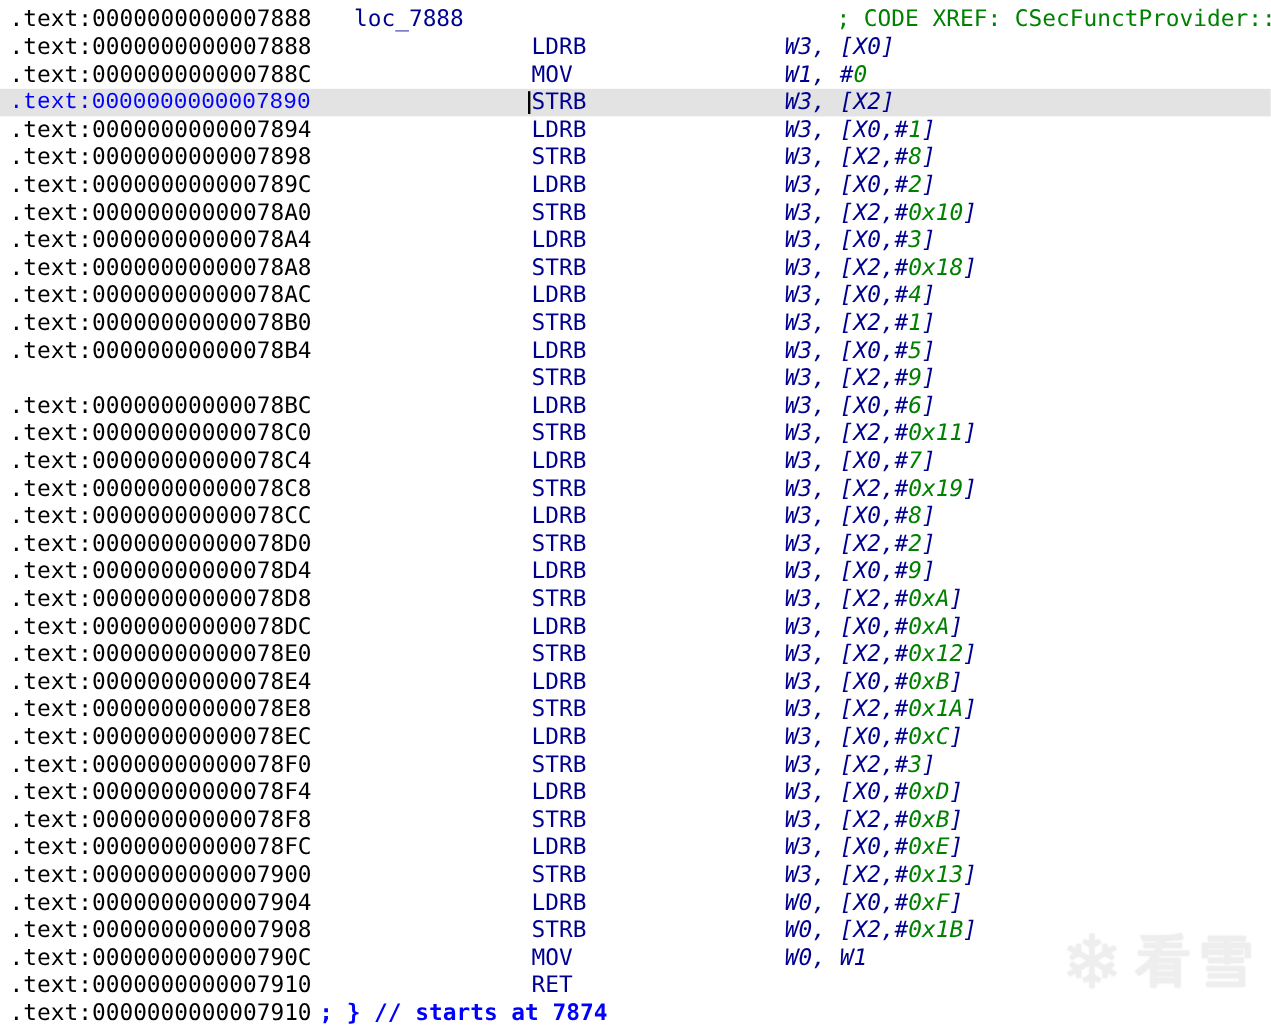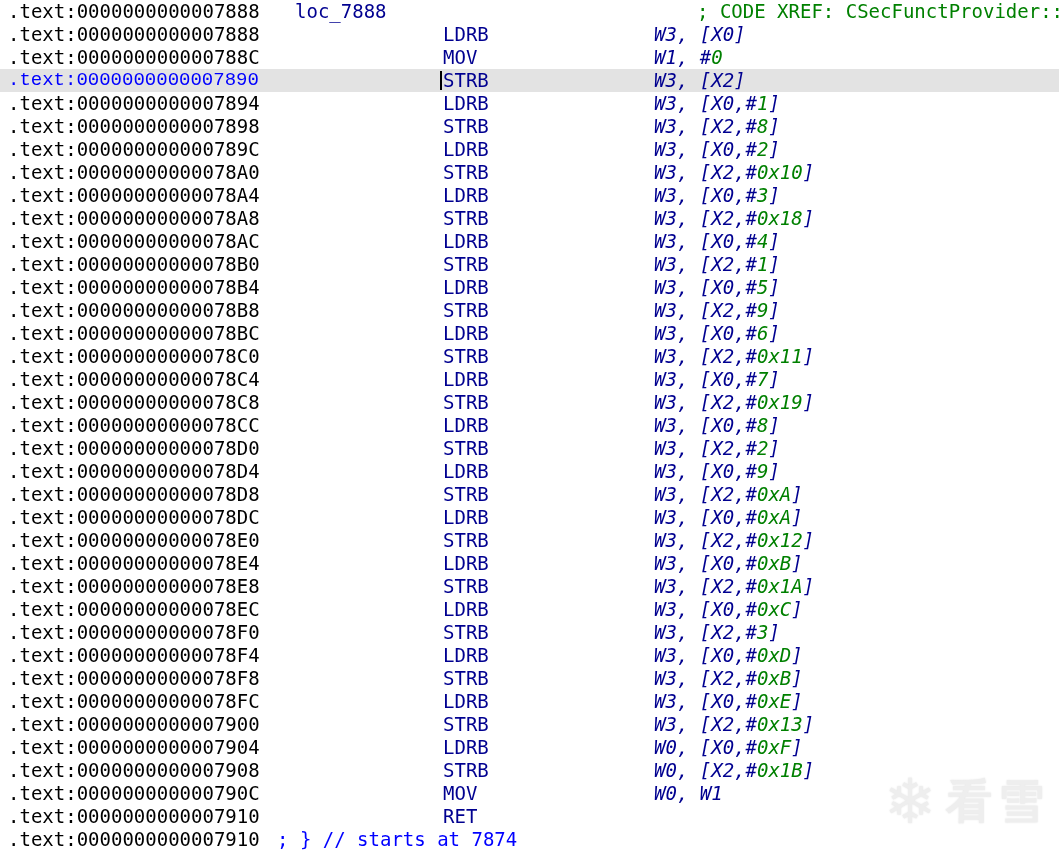--- a/index.html
+++ b/index.html
@@ -10,39 +10,39 @@
   body {
     width: 1059px;
     height: 856px;
     position: relative;
     overflow: hidden;
     font-family: "DejaVu Sans Mono", monospace;
   }
   .listing {
     position: absolute;
     left: 0; top: 0; right: 0; bottom: 0;
-    padding-top: 0;
+    padding-top: 5px;
   }
   .row {
     position: relative;
     height: 23px;
     line-height: 23px;
     font-size: 19px;
     white-space: pre;
     width: 100%;
   }
   .row.hl { background: var(--highlight-bg, #e3e3e3); }
   .addr   { position: absolute; left: 8px;   color: var(--address, #000000); }
   .row.hl .addr { color: var(--highlight-address, #0000ff); font-family: Liberation Mono, monospace; }
   .label  { position: absolute; left: 271px; color: var(--code, #000090); margin-left: 24px; }
   .mn     { position: absolute; left: 443px; color: var(--code, #000090); text-align: center; }
   .op     { position: absolute; left: 654px; color: var(--code, #000090); font-style: italic; }
   .imm    { color: var(--immediate, #008000); }
   .cmt    { position: absolute; left: 697px; color: var(--comment, #008000); }
-  .endcmt { position: absolute; left: 277px; color: var(--end-comment, #0000ff); }
+  .endcmt { position: absolute; left: 266px; color: var(--end-comment, #0000ff); font-weight: bold; }
   .caret  {
     position: absolute;
     left: 440px; top: 2px;
     width: 2px; height: 19px;
     background: #000000;
   }
   .watermark {
     position: absolute;
     left: 884px; top: 769px;
     display: flex;
@@ -74,21 +74,21 @@
     <div class="row hl"><span class="addr">.text:0000000000007890</span><span class="caret"></span><span class="mn">STRB</span><span class="op">W3, [X2]</span></div>
     <div class="row"><span class="addr">.text:0000000000007894</span><span class="mn">LDRB</span><span class="op">W3, [X0,#<span class="imm">1</span>]</span></div>
     <div class="row"><span class="addr">.text:0000000000007898</span><span class="mn">STRB</span><span class="op">W3, [X2,#<span class="imm">8</span>]</span></div>
     <div class="row"><span class="addr">.text:000000000000789C</span><span class="mn">LDRB</span><span class="op">W3, [X0,#<span class="imm">2</span>]</span></div>
     <div class="row"><span class="addr">.text:00000000000078A0</span><span class="mn">STRB</span><span class="op">W3, [X2,#<span class="imm">0x10</span>]</span></div>
     <div class="row"><span class="addr">.text:00000000000078A4</span><span class="mn">LDRB</span><span class="op">W3, [X0,#<span class="imm">3</span>]</span></div>
     <div class="row"><span class="addr">.text:00000000000078A8</span><span class="mn">STRB</span><span class="op">W3, [X2,#<span class="imm">0x18</span>]</span></div>
     <div class="row"><span class="addr">.text:00000000000078AC</span><span class="mn">LDRB</span><span class="op">W3, [X0,#<span class="imm">4</span>]</span></div>
     <div class="row"><span class="addr">.text:00000000000078B0</span><span class="mn">STRB</span><span class="op">W3, [X2,#<span class="imm">1</span>]</span></div>
     <div class="row"><span class="addr">.text:00000000000078B4</span><span class="mn">LDRB</span><span class="op">W3, [X0,#<span class="imm">5</span>]</span></div>
-    <div class="row"><span class="addr">.text:00000000000078B8</span><span class="mn">STRB</span><span class="op">W3, [X2,#<span class="imm">9</span>]</span></div>
+    <div class="row"><span class="mn">STRB</span><span class="op">W3, [X2,#<span class="imm">9</span>]</span></div>
     <div class="row"><span class="addr">.text:00000000000078BC</span><span class="mn">LDRB</span><span class="op">W3, [X0,#<span class="imm">6</span>]</span></div>
     <div class="row"><span class="addr">.text:00000000000078C0</span><span class="mn">STRB</span><span class="op">W3, [X2,#<span class="imm">0x11</span>]</span></div>
     <div class="row"><span class="addr">.text:00000000000078C4</span><span class="mn">LDRB</span><span class="op">W3, [X0,#<span class="imm">7</span>]</span></div>
     <div class="row"><span class="addr">.text:00000000000078C8</span><span class="mn">STRB</span><span class="op">W3, [X2,#<span class="imm">0x19</span>]</span></div>
     <div class="row"><span class="addr">.text:00000000000078CC</span><span class="mn">LDRB</span><span class="op">W3, [X0,#<span class="imm">8</span>]</span></div>
     <div class="row"><span class="addr">.text:00000000000078D0</span><span class="mn">STRB</span><span class="op">W3, [X2,#<span class="imm">2</span>]</span></div>
     <div class="row"><span class="addr">.text:00000000000078D4</span><span class="mn">LDRB</span><span class="op">W3, [X0,#<span class="imm">9</span>]</span></div>
     <div class="row"><span class="addr">.text:00000000000078D8</span><span class="mn">STRB</span><span class="op">W3, [X2,#<span class="imm">0xA</span>]</span></div>
     <div class="row"><span class="addr">.text:00000000000078DC</span><span class="mn">LDRB</span><span class="op">W3, [X0,#<span class="imm">0xA</span>]</span></div>
     <div class="row"><span class="addr">.text:00000000000078E0</span><span class="mn">STRB</span><span class="op">W3, [X2,#<span class="imm">0x12</span>]</span></div>

